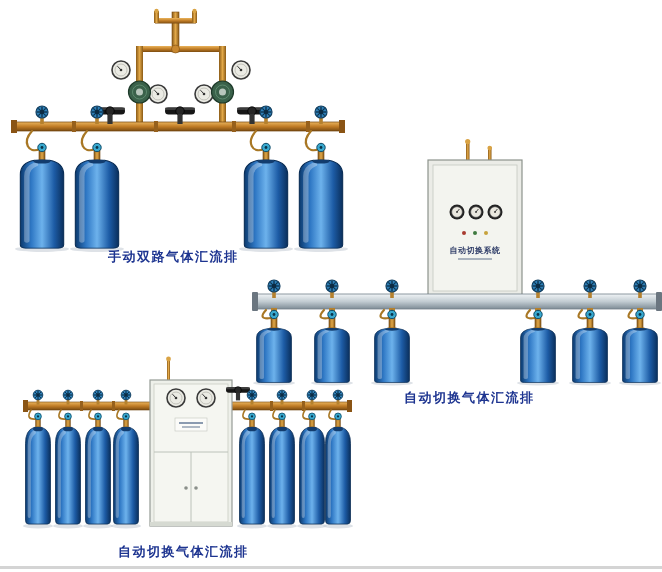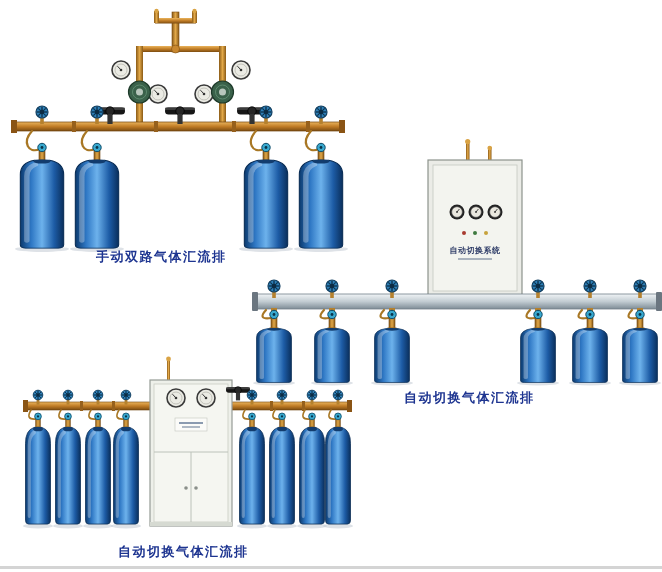--- a/index.html
+++ b/index.html
@@ -338,20 +338,20 @@
     <g>
       <use href="#wheelBlue" transform="translate(318,19) scale(0.8)"></use>
       <path d="M311,34 Q305,44 316,43" class="hose-thin"></path>
       <ellipse cx="318" cy="150" rx="15" ry="2.4" class="shadow"></ellipse>
       <use href="#cylValve" transform="translate(318,52) scale(0.8)"></use>
       <use href="#bottle" x="303" y="47" width="30" height="102"></use>
     </g>
   </g>
 </svg>
 
-  <div class="caption" style="left:96px; top:248px;">手动双路气体汇流排</div>
+  <div class="caption" style="left:108px; top:248px;">手动双路气体汇流排</div>
 
   <div class="caption" style="left:404px; top:389px;">自动切换气体汇流排</div>
 
   <div class="caption" style="left:118px; top:543px;">自动切换气体汇流排</div>
 
   <div class="bottom-divider"></div>
 </div>
 
 </body></html>

